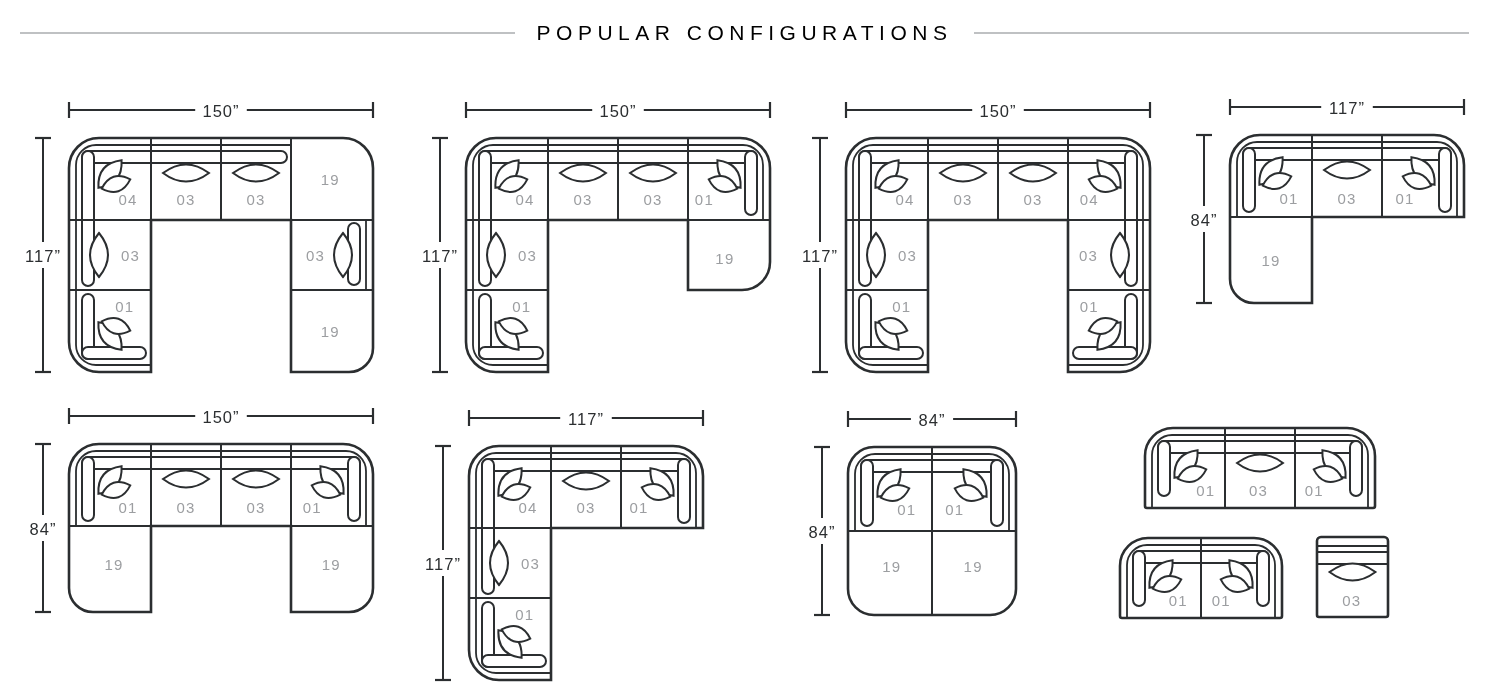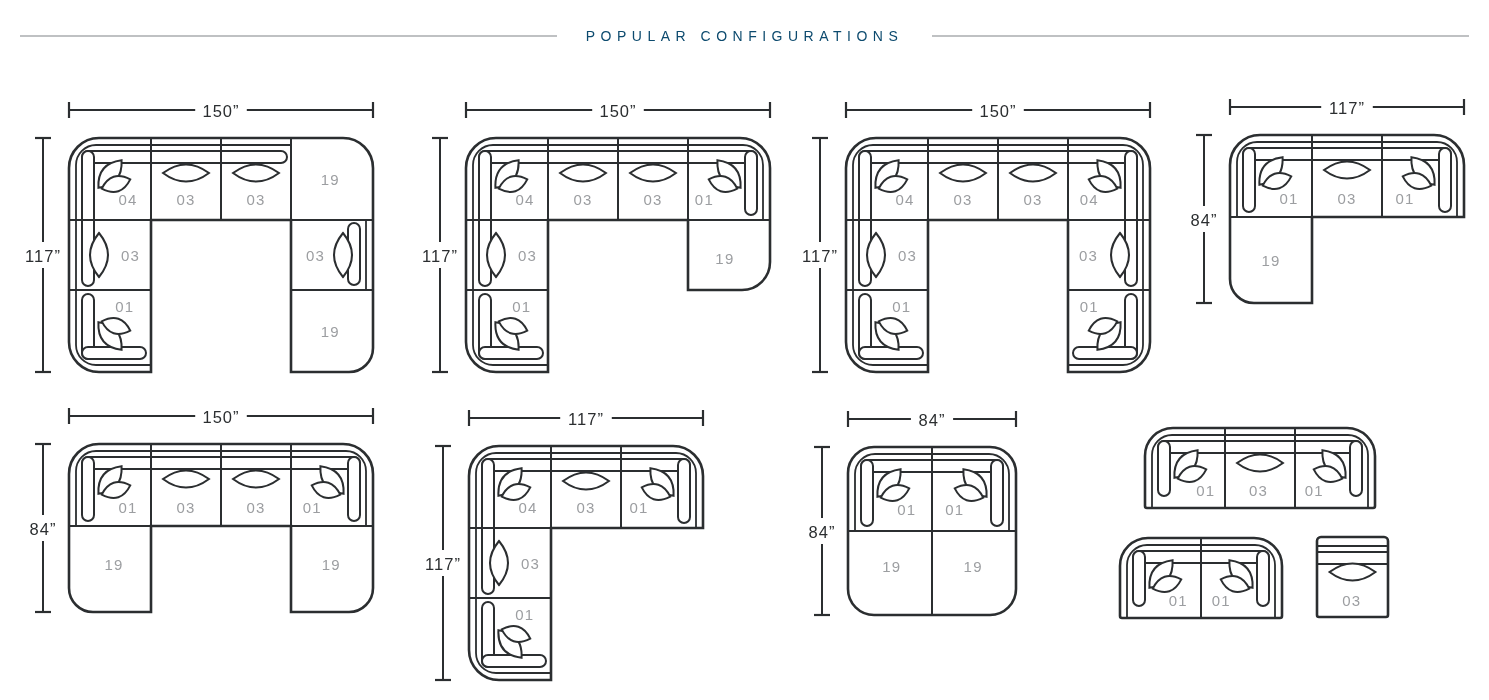--- a/index.html
+++ b/index.html
@@ -6,22 +6,22 @@
   .canvas{
     position:relative;width:1489px;height:700px;background:#fff;overflow:hidden;
     font-family:"Liberation Sans",sans-serif;
   }
   .title-row{
     position:absolute;top:21px;left:0;right:0;
     display:flex;align-items:center;gap:22px;padding:0 20px;box-sizing:border-box;
   }
   .title-row .rule{flex:1;height:2px;background:#bfc1c3;}
   .title-row h1{
-    margin:7px;font-size:14px;font-weight:400;letter-spacing:5.5px;
-    color:#0c4a6e;white-space:nowrap;
+    margin:0;font-size:21px;font-weight:400;letter-spacing:5.5px;
+    color:#000000;white-space:nowrap;
   }
   #configs svg{position:absolute;overflow:visible;}
   svg text{font-family:"Liberation Sans",sans-serif;}
   .module-label{fill:#9c9ea1;font-size:15px;letter-spacing:1.2px;}
   .dim-label{fill:#2b2e30;font-size:16.5px;letter-spacing:1px;}
 </style>
 </head>
 <body>
 
 <div class="canvas">

